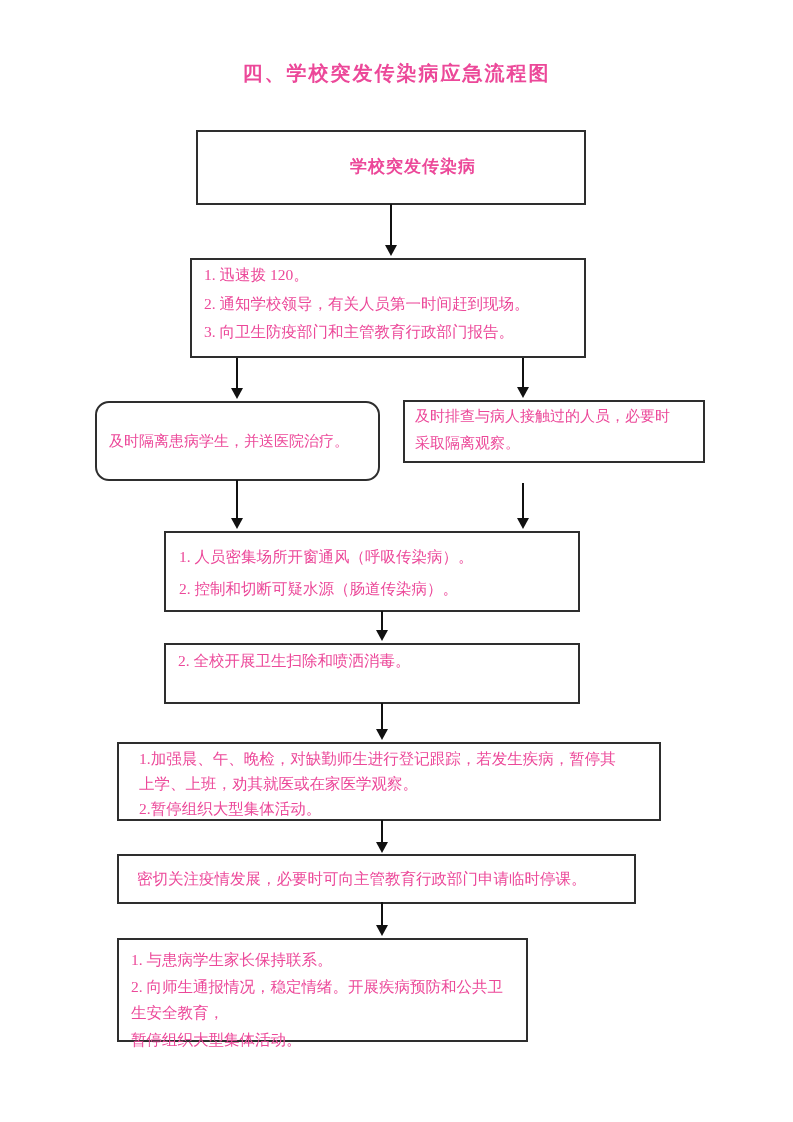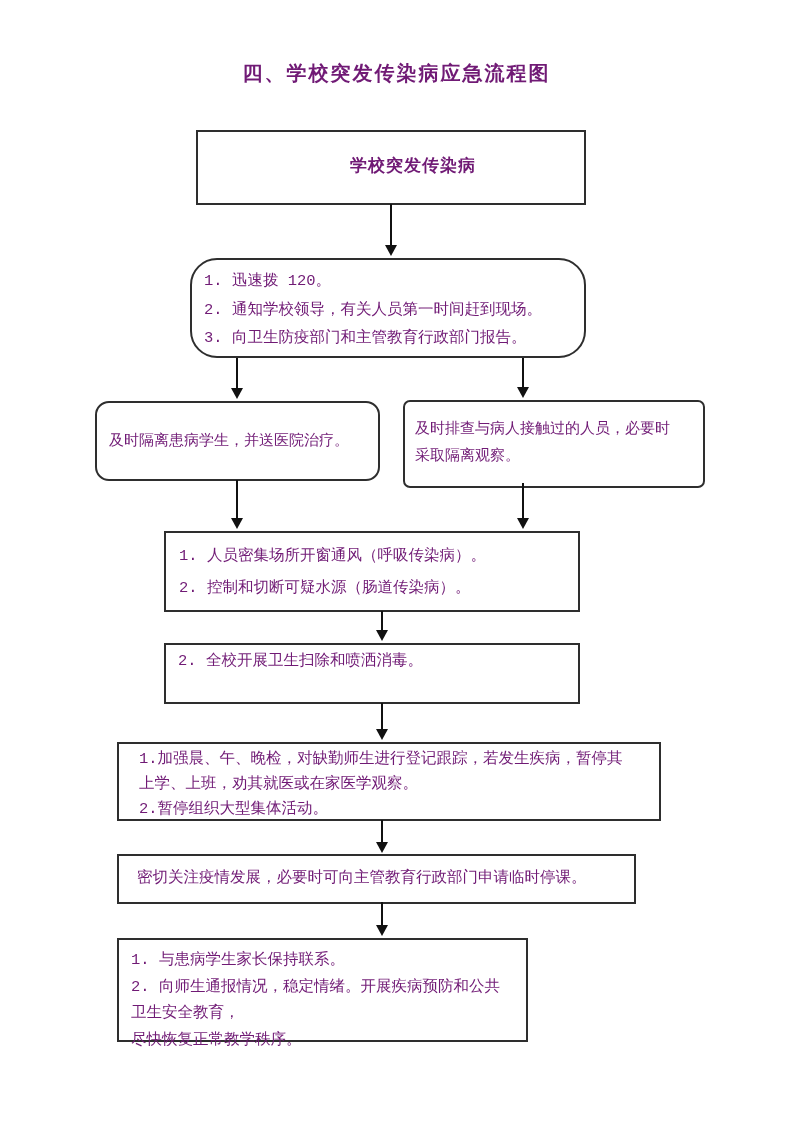--- a/index.html
+++ b/index.html
@@ -2,22 +2,22 @@
 <html><head>
 <meta charset="utf-8">
 <style>
   html, body { margin: 0; padding: 0; background: #e8e8e8; }
   .page {
     position: relative;
     width: 793px;
     height: 1122px;
     margin: 0 auto;
     background: #ffffff;
-    font-family: Liberation Mono, monospace;
-    color: #701a75;
+    font-family: Liberation Serif, serif;
+    color: #ec4899;
     overflow: hidden;
   }
   .doc-title {
     position: absolute;
     top: 60px;
     left: 0;
     right: 0;
     text-align: center;
     font-size: 20px;
     font-weight: 700;
@@ -38,24 +38,24 @@
     padding-left: 44px;
   }
   .vcenter-flex {
     display: flex;
     align-items: center;
   }
   .bold { font-weight: 700; font-size: 17px; letter-spacing: 1px; }
 
   
   #b-start     { left: 196px; top: 130px;  width: 390px; height: 75px;  }
-  #b-report    { left: 190px; top: 258px;  width: 396px; height: 100px; padding: 7px 12px; border-radius: 27px; }
+  #b-report    { left: 190px; top: 258px;  width: 396px; height: 100px; padding: 1px 12px; }
   #b-report .line { line-height: 1.84; }
   #b-isolate   { left: 95px;  top: 401px;  width: 285px; height: 80px;  padding-left: 12px; font-size: 15px; border-radius: 14px; }
-  #b-screen    { left: 403px; top: 400px;  width: 302px; height: 88px;  padding: 14px 10px; font-size: 15px; border-radius: 7px; }
+  #b-screen    { left: 403px; top: 400px;  width: 302px; height: 63px;  padding: 1px 10px; font-size: 15px; }
   #b-ventilate { left: 164px; top: 531px;  width: 416px; height: 81px;  padding: 8px 13px; }
   #b-ventilate .line { line-height: 2.05; }
   #b-disinfect { left: 164px; top: 643px;  width: 416px; height: 61px;  padding: 3px 12px; }
   #b-disinfect .line { line-height: 1.72; }
   #b-monitor   { left: 117px; top: 742px;  width: 544px; height: 79px;  padding: 3px 20px; }
   #b-monitor .line { line-height: 1.6; }
   #b-alert     { left: 117px; top: 854px;  width: 519px; height: 50px;  padding-left: 18px; }
   #b-recover   { left: 117px; top: 938px;  width: 411px; height: 104px; padding: 7px 12px; }
   #b-recover .line { line-height: 1.72; }
 
@@ -125,21 +125,21 @@
     <div class="line">2.暂停组织大型集体活动。</div>
   </div>
 
   <div class="box vcenter-flex" id="b-alert">
     <div class="line">密切关注疫情发展，必要时可向主管教育行政部门申请临时停课。</div>
   </div>
 
   <div class="box" id="b-recover">
     <div class="line">1. 与患病学生家长保持联系。</div>
     <div class="line">2. 向师生通报情况，稳定情绪。开展疾病预防和公共卫生安全教育，</div>
-    <div class="line">尽快恢复正常教学秩序。</div>
+    <div class="line">暂停组织大型集体活动。</div>
   </div>
 
   <div class="arrow" id="a1">
     <div class="arrow-line"></div>
     <div class="arrow-head"></div>
   </div>
   <div class="arrow" id="a2">
     <div class="arrow-line"></div>
     <div class="arrow-head"></div>
   </div>

